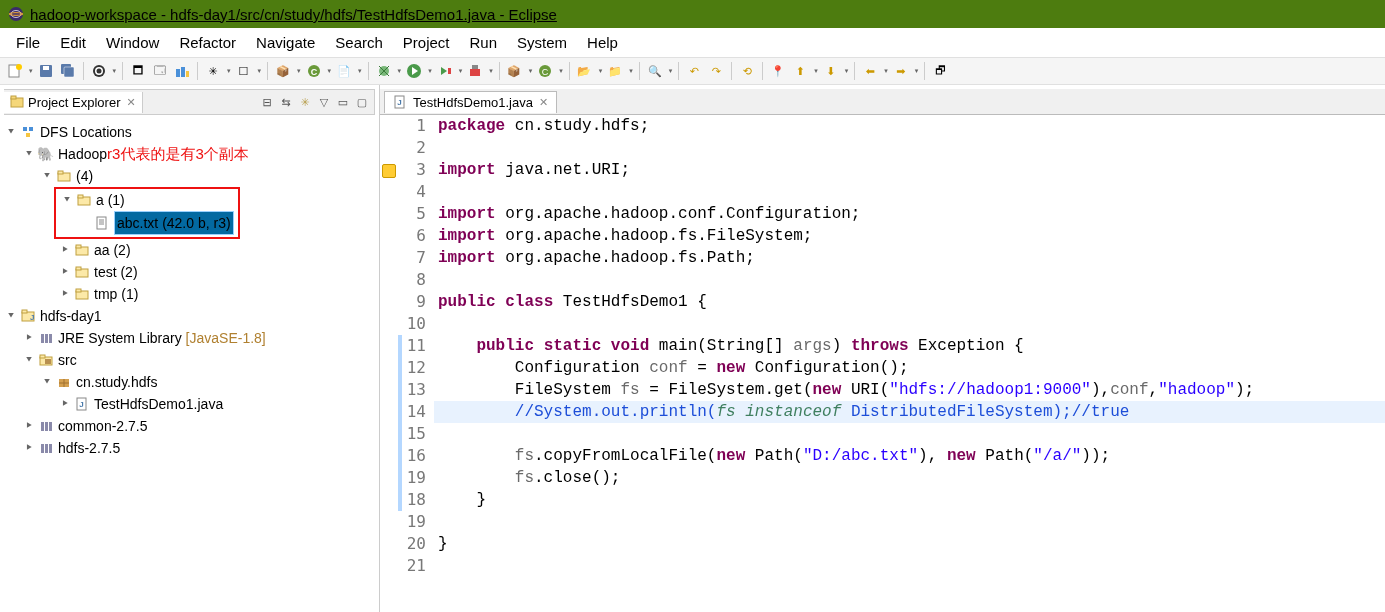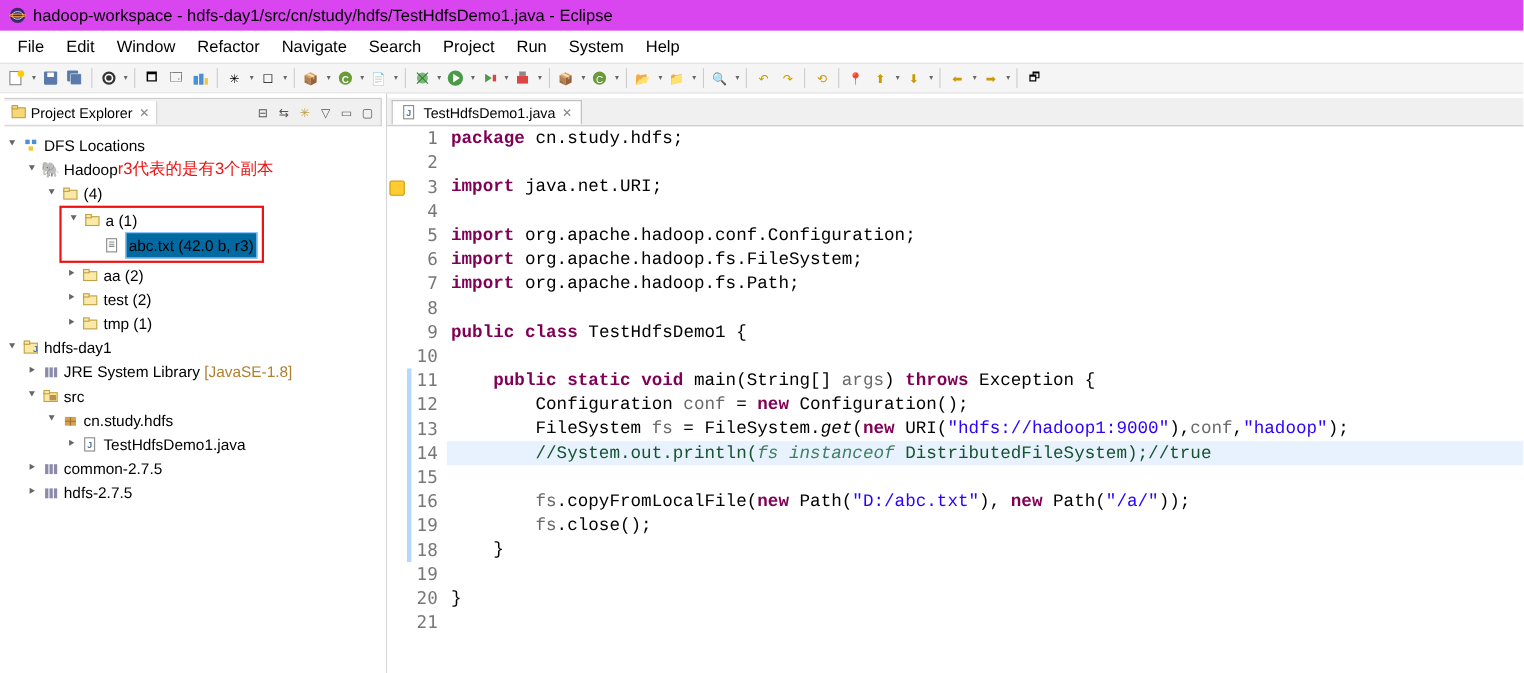--- a/index.html
+++ b/index.html
@@ -1,26 +1,26 @@
 <!DOCTYPE html>
 <html><head>
 <meta charset="utf-8">
 <style>
   * { box-sizing: border-box; margin: 0; padding: 0; }
   body { font-family: "Segoe UI", Tahoma, sans-serif; font-size: 13px; background: #fff; color: #000; width: 1385px; height: 612px; overflow: hidden; }
-  .title-bar { display: flex; align-items: center; padding: 4px 8px; background: #d946ef; height: 28px; font-size: 15px;}
+  .title-bar { display: flex; align-items: center; padding: 4px 8px; background: #4d7c0f; height: 28px; font-size: 15px; text-decoration: underline;}
   .title-bar .icon { width: 16px; height: 16px; margin-right: 6px; }
   .menu-bar { display: flex; padding: 4px 8px; gap: 4px; font-size: 15px; background: #fff; }
   .menu-bar .item { padding: 2px 8px; cursor: default; }
   .toolbar { display: flex; align-items: center; padding: 2px 6px; gap: 4px; background: #f5f5f5; border-top: 1px solid #e0e0e0; border-bottom: 1px solid #e0e0e0; height: 28px; }
   .toolbar .tb { width: 18px; height: 18px; display: flex; align-items: center; justify-content: center; font-size: 11px; }
   .toolbar .sep { width: 1px; height: 18px; background: #ccc; margin: 0 2px; }
   .toolbar .dd { font-size: 7px; color: #666; margin-left:1px;}
   .main { display: flex; height: calc(612px - 28px - 28px - 28px); }
-  .sidebar { width: 352px; background: #fff; display: flex; flex-direction: column; border-right: 1px solid #ccc;}
+  .sidebar { width: 380px; background: #fff; display: flex; flex-direction: column; border-right: 1px solid #ccc;}
   .sidebar-tabs { display: flex; align-items: center; background: #f0f0f0; border: 1px solid #ccc; border-left: none; height: 26px; margin: 4px 4px 0 4px;}
   .sidebar-tabs .tab { display: flex; align-items: center; gap: 4px; padding: 3px 6px; background: #fff; font-size: 13px; border-right: 1px solid #ccc;}
   .sidebar-tabs .tab .icon { width: 14px; height: 14px;}
   .sidebar-tabbar-icons { margin-left: auto; display: flex; gap: 3px; padding-right: 4px;}
   .sidebar-tabbar-icons .i { width: 16px; height: 16px; display:flex; align-items:center; justify-content:center; font-size:11px; color:#555;}
   .tree { padding: 6px 4px; background: #fff; font-size: 14px; line-height: 22px; overflow: auto; flex: 1; }
   .tree .row { display: flex; align-items: center; white-space: nowrap;}
   .tree .arrow { width: 14px; text-align: center; color: #666; font-size: 10px; cursor: default; user-select: none;}
   .tree .ticon { width: 16px; height: 16px; display: inline-flex; align-items: center; justify-content: center; margin: 0 4px 0 2px;}
   .tree .label { cursor: default; }
@@ -35,21 +35,21 @@
   .code-area { display: flex; flex: 1; background: #fff; font-family: Consolas, "Courier New", monospace; font-size: 16px; overflow: hidden;}
   .marker-col { width: 18px; background: #fff; }
   .gutter { width: 36px; text-align: right; color: #787878; padding-right: 8px; background: #fff; user-select: none; position: relative;}
   .gutter .ln { height: 22px; line-height: 22px; font-family: Consolas, monospace; position:relative;}
   .gutter .warn::before { content:''; position:absolute; left:-16px; top:5px; width:12px; height:12px; background:#fc3; border:1px solid #c90; border-radius:2px;}
   .code-lines { flex: 1; }
   .code-lines .cl { height: 22px; line-height: 22px; white-space: pre; padding-left: 4px; }
   .hl-line { background: #e8f2fe; }
   .kw { color: #7f0055; font-weight: bold; }
   .str { color: #2a00ff; }
-  .cmt { color: #14532d; }
+  .cmt { color: #1d4ed8; }
   .cmt-it { color: #3f7f5f; font-style: italic;}
   .args-grey { color: #6a6a6a;}
   .annot-bar { position:absolute; left:0; width:4px; background:#b4d7ff; }
   svg { display:block; }
 </style>
 </head>
 <body>
 
 <div class="title-bar">
   <span class="icon">
@@ -432,21 +432,21 @@
         <div class="cl"><span class="kw">import</span><span> java.net.URI;</span></div>
         <div class="cl"></div>
         <div class="cl"><span class="kw">import</span><span> org.apache.hadoop.conf.Configuration;</span></div>
         <div class="cl"><span class="kw">import</span><span> org.apache.hadoop.fs.FileSystem;</span></div>
         <div class="cl"><span class="kw">import</span><span> org.apache.hadoop.fs.Path;</span></div>
         <div class="cl"></div>
         <div class="cl"><span class="kw">public</span> <span class="kw">class</span><span> TestHdfsDemo1 {</span></div>
         <div class="cl"></div>
         <div class="cl">    <span class="kw">public</span> <span class="kw">static</span> <span class="kw">void</span><span> main(String[] </span><span class="args-grey">args</span><span>) </span><span class="kw">throws</span><span> Exception {</span></div>
         <div class="cl"><span>        Configuration </span><span class="args-grey">conf</span><span> = </span><span class="kw">new</span><span> Configuration();</span></div>
-        <div class="cl"><span>        FileSystem </span><span class="args-grey">fs</span><span> = FileSystem.</span><span style="font-style:italic;">get</span><span>(</span><span class="kw">new</span><span> URI(</span><span class="str">"hdfs://hadoop1:9000"</span><span>),</span><span class="args-grey">conf</span><span>,</span><span class="str">"hadoop"</span><span>);</span></div>
+        <div class="cl"><span>        FileSystem </span><span class="args-grey">fs</span><span> = FileSystem.</span><span style="">get</span><span>(</span><span class="kw">new</span><span> URI(</span><span class="str">"hdfs://hadoop1:9000"</span><span>),</span><span class="args-grey">conf</span><span>,</span><span class="str">"hadoop"</span><span>);</span></div>
         <div class="cl hl-line"><span class="cmt">        //System.out.println(</span><span class="cmt-it">fs</span><span class="cmt"> </span><span class="cmt-it">instanceof</span><span class="cmt"> DistributedFileSystem);//true</span></div>
         <div class="cl"></div>
         <div class="cl"><span>        </span><span class="args-grey">fs</span><span>.copyFromLocalFile(</span><span class="kw">new</span><span> Path(</span><span class="str">"D:/abc.txt"</span><span>), </span><span class="kw">new</span><span> Path(</span><span class="str">"/a/"</span><span>));</span></div>
         <div class="cl"><span>        </span><span class="args-grey">fs</span><span>.close();</span></div>
         <div class="cl"><span>    }</span></div>
         <div class="cl"></div>
         <div class="cl"><span>}</span></div>
         <div class="cl"></div>
       </div>
     </div>

